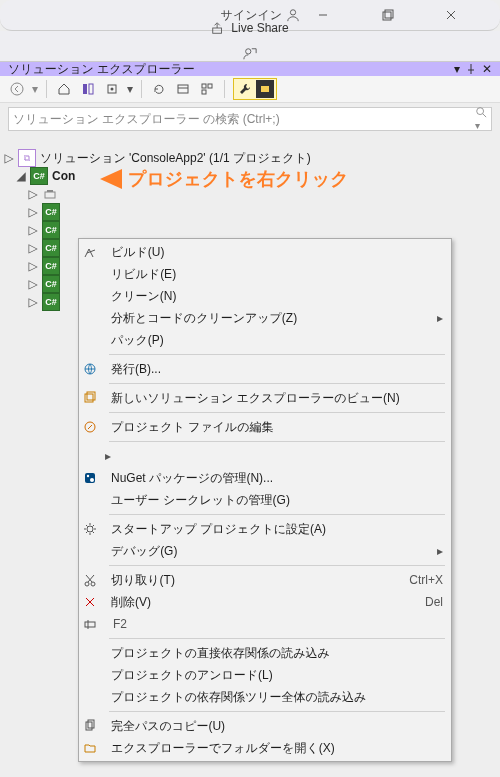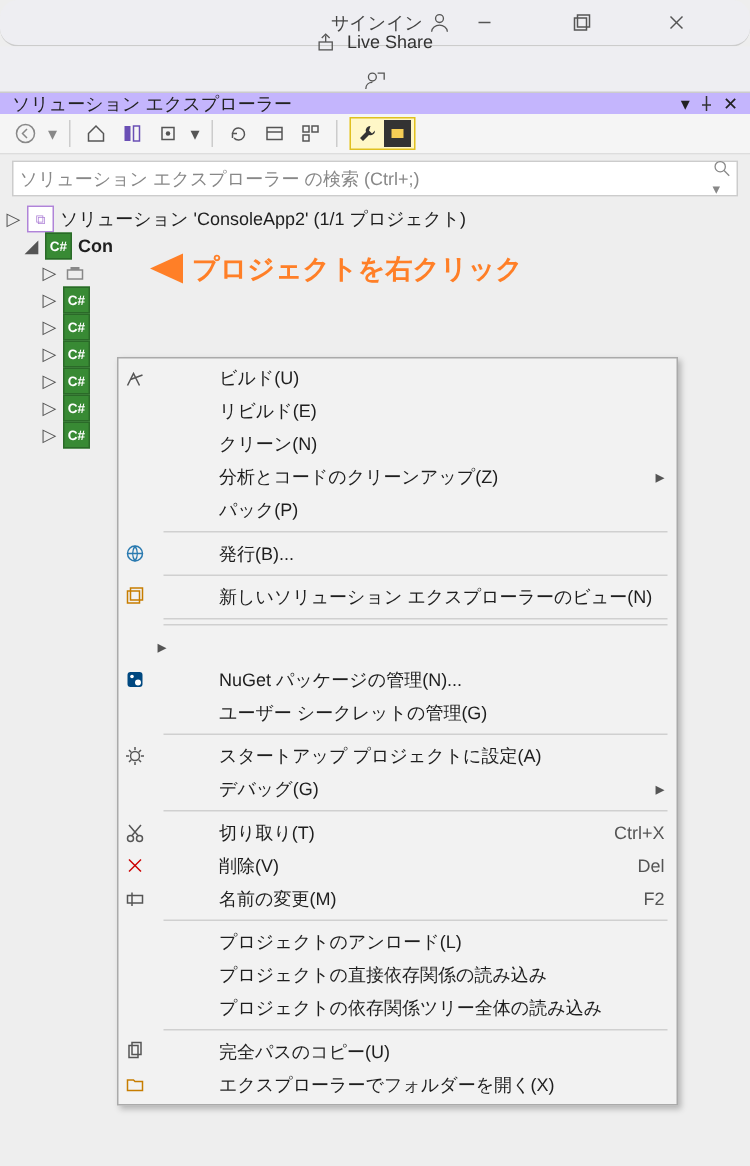--- a/index.html
+++ b/index.html
@@ -56,21 +56,21 @@
     padding: 0 8px;
     color: #4f4f4f;
   }
   .toolbar .tb { width: 18px; height: 18px; display: inline-flex; align-items: center; justify-content: center; }
   .toolbar .sep { width: 1px; height: 18px; background: #ccc; margin: 0 2px; }
   .toolbar .hb { display: flex; align-items: center; background: #fff7c7; border: 1px solid #e0c020; height: 20px; padding: 0 2px; gap: 2px; }
   .searchbox {
     height: 22px; background: #fff; border: 1px solid #ccc;
     display: flex; align-items: center; justify-content: space-between;
     padding: 0 4px; color: #888;
-    margin: 4px 8px 4px 8px;
+    margin: 4px 8px 16px 8px;
   }
   .tree { padding: 2px 4px; }
   .tree-row { display: flex; align-items: center; height: 18px; gap: 4px; }
   .exp { width: 10px; text-align: center; color: #555; }
   .ico { width: 16px; height: 16px; display: inline-flex; align-items: center; justify-content: center; font-size: 11px; }
   .sln-icon { background: #fff; border: 1px solid #b084d8; color: #b084d8; font-size: 9px; }
   .cs-icon { background: #388a34; color: #fff; font-size: 9px; font-weight: bold; border: 1px solid #2a6a28; }
   .tree .boldish { font-weight: 600; }
   .annotation {
     position: absolute;
@@ -97,21 +97,21 @@
     border: 1px solid #aaa;
     box-shadow: 2px 2px 4px rgba(0,0,0,0.25);
     padding: 2px 0;
   }
   .ctx .item {
     display: flex; align-items: center;
     height: 22px;
     padding: 0 8px 0 4px;
   }
   .ctx .item .micon { width: 22px; text-align: center; color: #555; }
-  .ctx .item .mlabel { flex: 1 1 auto; padding-left: 6px; margin-left: 35px; }
+  .ctx .item .mlabel { flex: 1 1 auto; padding-left: 6px; }
   .ctx .item .mshort { color: #555; padding-left: 8px; }
   .ctx .item .msub { color: #555; }
   .ctx .msep { height: 1px; background: #d0d0d0; margin: 3px 6px 3px 30px; }
   svg { display: block; }
 </style>
 </head>
 <body>
 
 <div class="titlebar">
   <div class="signin">
@@ -340,20 +340,29 @@
     <div class="item">
         <span class="micon">
           <svg width="14" height="14" viewBox="0 0 14 14">
             <rect x="2" y="3" width="8" height="8" fill="none" stroke="#c77d00"></rect>
             <rect x="4" y="1" width="8" height="8" fill="none" stroke="#c77d00"></rect>
           </svg>
         </span>
         <span class="mlabel">新しいソリューション エクスプローラーのビュー(N)</span>
       </div>
     <div class="msep"></div>
+    <div class="item">
+        <span class="micon">
+          <svg width="14" height="14" viewBox="0 0 14 14">
+            <circle cx="7" cy="7" r="5" fill="none" stroke="#d06c00"></circle>
+            <path d="M5 9l4-4" stroke="#d06c00"></path>
+          </svg>
+        </span>
+        <span class="mlabel">プロジェクト ファイルの編集</span>
+      </div>
     <div class="msep"></div>
     <div class="item">
         <span class="micon"></span>
         <span class="msub">▸</span>
       </div>
     <div class="item">
         <span class="micon">
           <svg width="14" height="14" viewBox="0 0 14 14">
             <rect x="2" y="2" width="10" height="10" rx="2" fill="#004880"></rect>
             <circle cx="5" cy="5" r="1.2" fill="#fff"></circle>
@@ -403,31 +412,30 @@
         <span class="mlabel">削除(V)</span>
         <span class="mshort">Del</span>
       </div>
     <div class="item">
         <span class="micon">
           <svg width="14" height="14" viewBox="0 0 14 14">
             <rect x="2" y="5" width="10" height="5" fill="none" stroke="#555"></rect>
             <line x1="5" y1="3" x2="5" y2="12" stroke="#555"></line>
           </svg>
         </span>
-        <span class="mlabel">名前の変更(M)</span>
         <span class="mshort">F2</span>
       </div>
     <div class="msep"></div>
     <div class="item">
         <span class="micon"></span>
+        <span class="mlabel">プロジェクトの直接依存関係の読み込み</span>
+      </div>
+    <div class="item">
+        <span class="micon"></span>
         <span class="mlabel">プロジェクトのアンロード(L)</span>
-      </div>
-    <div class="item">
-        <span class="micon"></span>
-        <span class="mlabel">プロジェクトの直接依存関係の読み込み</span>
       </div>
     <div class="item">
         <span class="micon"></span>
         <span class="mlabel">プロジェクトの依存関係ツリー全体の読み込み</span>
       </div>
     <div class="msep"></div>
     <div class="item">
         <span class="micon">
           <svg width="14" height="14" viewBox="0 0 14 14">
             <rect x="3" y="3" width="6" height="8" fill="none" stroke="#555"></rect>

